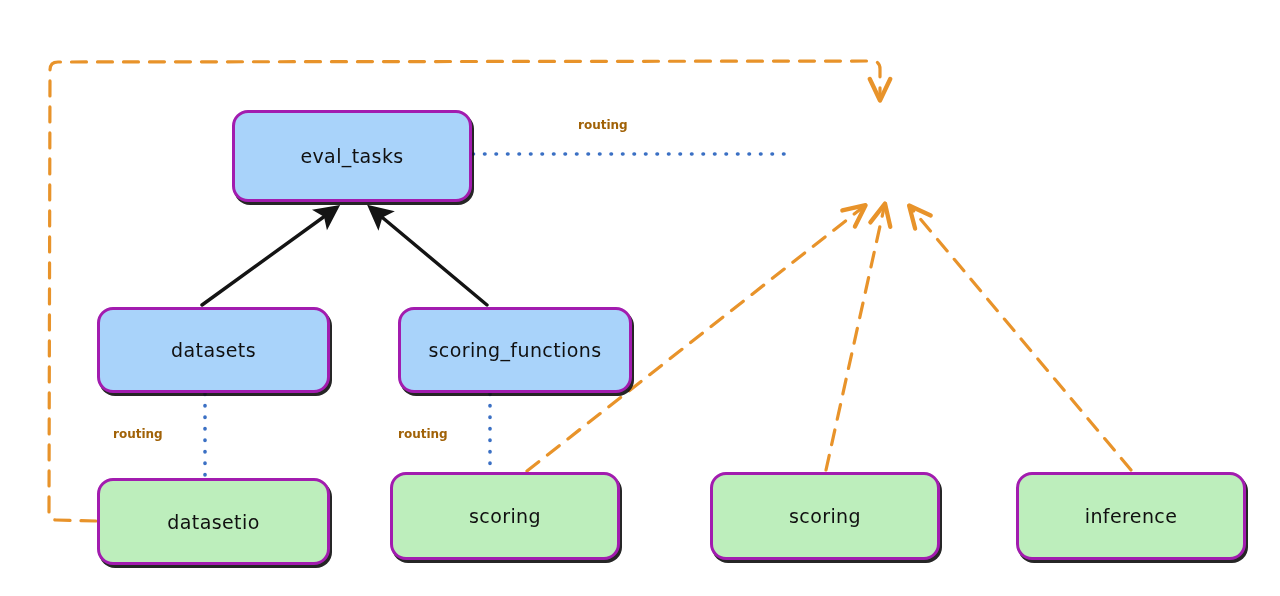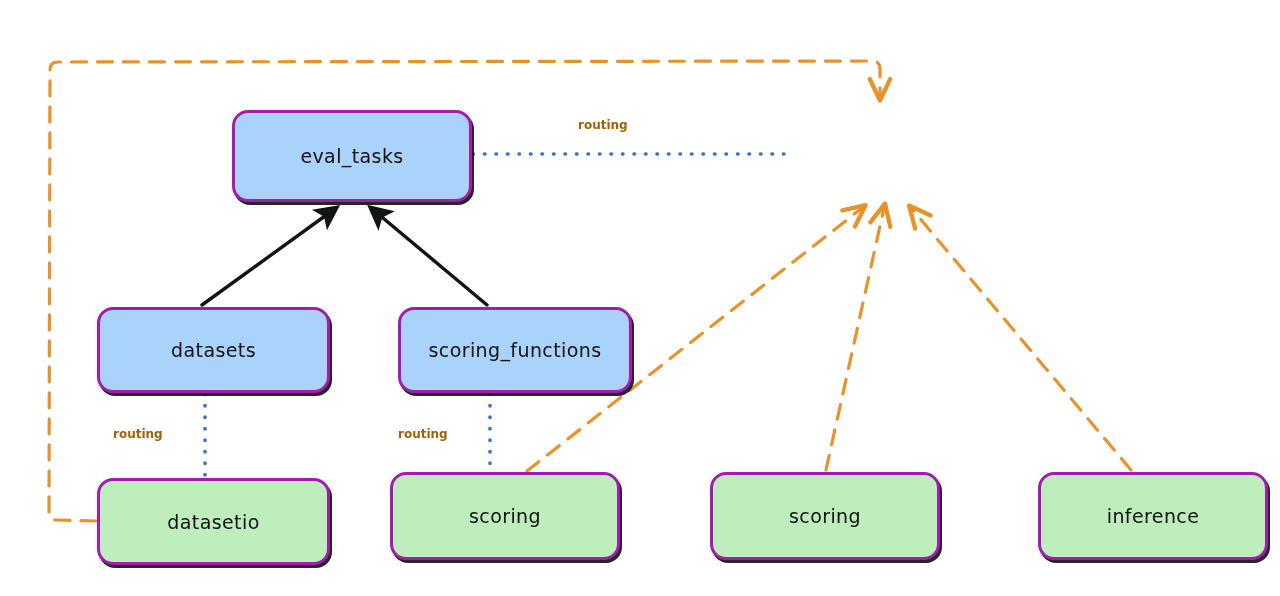--- a/index.html
+++ b/index.html
@@ -116,21 +116,21 @@
   </div>
 
   <div class="node green" id="n-scoring" style="left: 390px; top: 472px; width: 230px; height: 88px;">
     <span class="label">scoring</span>
   </div>
 
   <div class="node green" id="n-agents" style="left: 710px; top: 472px; width: 230px; height: 88px;">
     <span class="label">scoring</span>
   </div>
 
-  <div class="node green" id="n-inference" style="left: 1038px; top: 472px; width: 230px; height: 88px; text-align: right;">
+  <div class="node green" id="n-inference" style="left: 1016px; top: 472px; width: 230px; height: 88px; text-align: right;">
     <span class="label">inference</span>
   </div>
 
   <div class="edge-label" id="el-0" style="left: 578px; top: 118px;">routing</div>
   <div class="edge-label" id="el-1" style="left: 113px; top: 427px;">routing</div>
   <div class="edge-label" id="el-2" style="left: 398px; top: 427px;">routing</div>
 
 </div>
 
 </body></html>

